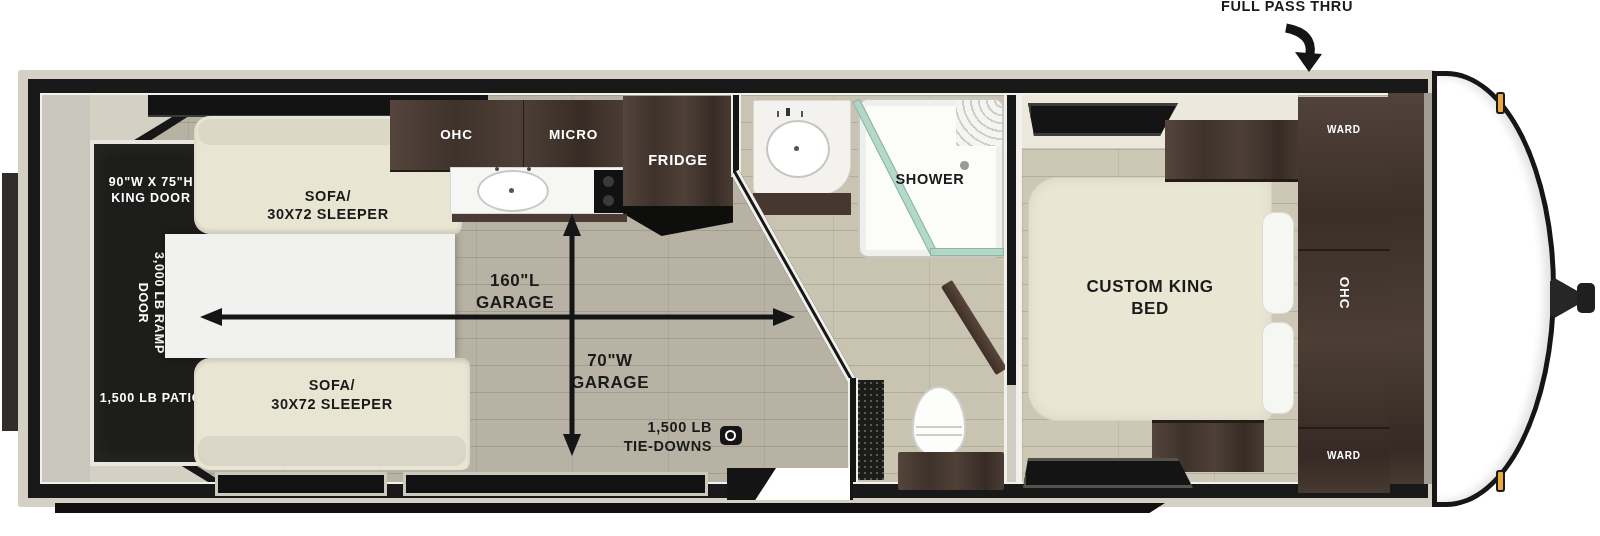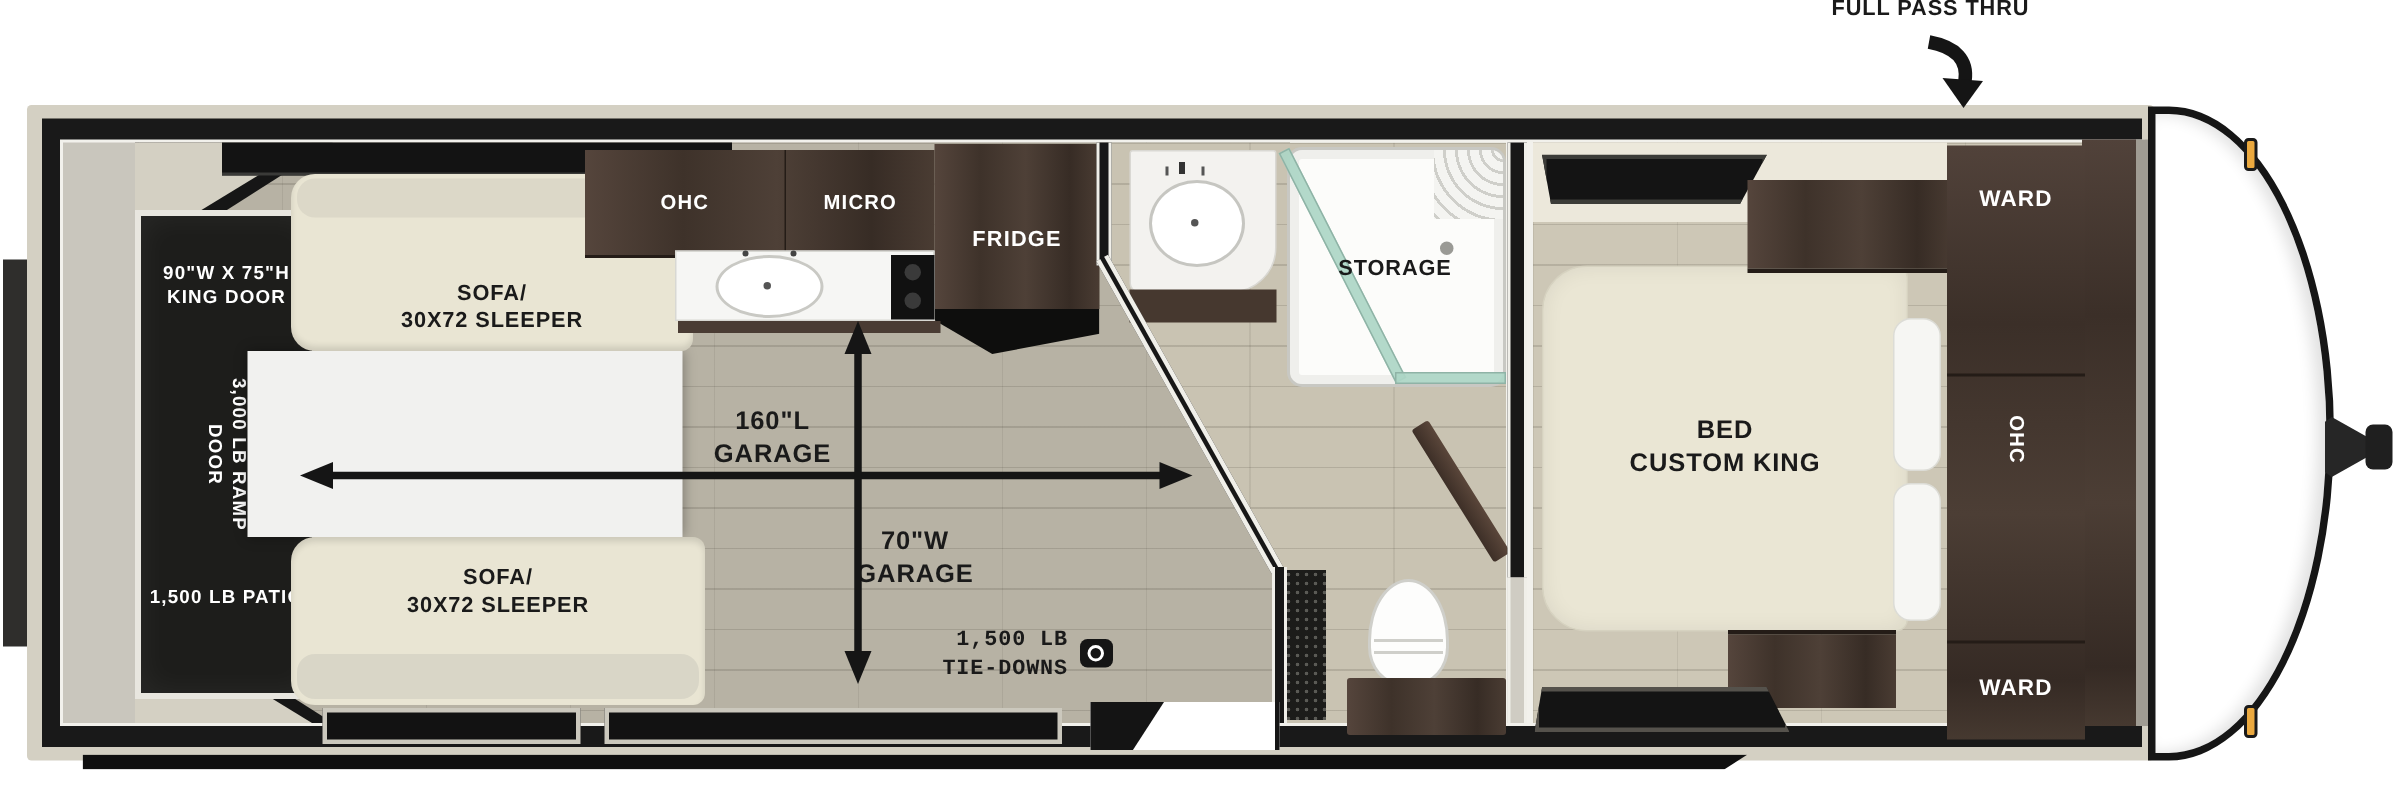--- a/index.html
+++ b/index.html
@@ -1,21 +1,21 @@
 <!DOCTYPE html>
 <html><head>
 <meta charset="utf-8">
 <style>
   html,body{margin:0;padding:0;background:#fff;}
   .plan{position:relative;width:1600px;height:536px;background:#ffffff;overflow:hidden;
         font-family:"Liberation Sans","DejaVu Sans",sans-serif;font-weight:bold;}
   .abs{position:absolute;box-sizing:border-box;}
   .lbl{color:#1a1a1a;text-align:center;letter-spacing:.6px;line-height:1.28;white-space:nowrap;}
   .lblw{color:#ffffff;text-align:center;letter-spacing:.8px;line-height:1.3;white-space:nowrap;} .f12{font-size:12.5px;} .f13{font-size:13.5px;}
-  .f14{font-size:14.5px;} .f15{font-size:15px;} .f17{font-size:17px;}
+  .f14{font-size:14.5px;} .f15{font-size:10px;} .f17{font-size:17px;}
   .wood{background:linear-gradient(90deg,#55453c,#3e322a 28%,#4e4037 55%,#372c25 82%,#4a3c33);}
   .woodv{background:linear-gradient(180deg,#51423a,#3b2f28 30%,#4c3e35 62%,#352a24 90%,#463930);}
   .floorlines{background-image:
       repeating-linear-gradient(180deg, rgba(40,35,25,.14) 0 1px, transparent 1px 27px),
       repeating-linear-gradient(90deg, rgba(40,35,25,.08) 0 1px, transparent 1px 96px);}
 </style>
 </head>
 <body>
 
 <div class="plan">
@@ -103,42 +103,42 @@
   <div class="abs" style="left:452px;top:214px;width:175px;height:8px;background:#4a3c34;"></div>
 
   <div class="abs lbl f17" style="left:440px;top:270px;width:150px;">
     <div>160"L</div>
     <div>GARAGE</div>
   </div>
   <div class="abs lbl f17" style="left:535px;top:350px;width:150px;">
     <div>70"W</div>
     <div>GARAGE</div>
   </div>
-  <div class="abs lbl f14" style="left:590px;top:418px;width:122px;text-align:right;font-family:Liberation Mono, monospace;">
+  <div class="abs lbl f14" style="left:590px;top:418px;width:122px;text-align:right;">
     <div>1,500 LB</div>
     <div>TIE-DOWNS</div>
   </div>
   <div class="abs" style="left:720px;top:426px;width:22px;height:19px;background:#151515;border-radius:5px;">
     <div style="position:absolute;left:5px;top:3.5px;width:7px;height:7px;border:2.5px solid #fff;border-radius:50%;"></div>
   </div>
 
   <div class="abs" style="left:753px;top:100px;width:98px;height:95px;background:#f3f2ef;border:1px solid #d9d8d3;border-radius:2px 2px 30px 6px;"></div>
   <div class="abs" style="left:766px;top:120px;width:64px;height:58px;background:#ffffff;border:2px solid #c6c6c1;border-radius:50%;"></div>
   <div class="abs" style="left:794px;top:146px;width:5px;height:5px;background:#555;border-radius:50%;"></div>
   <div class="abs" style="left:786px;top:108px;width:4px;height:8px;background:#333;box-shadow:-10px 2px 0 -1px #555,14px 2px 0 -1px #555;"></div>
   <div class="abs" style="left:753px;top:193px;width:98px;height:22px;background:#46382f;"></div>
 
   <div class="abs" style="left:858px;top:98px;width:146px;height:160px;background:#fcfcfa;border:2px solid #c8c8c3;border-radius:10px;
               box-shadow:inset 0 0 0 6px #efefec;"></div>
   <div class="abs" style="left:956px;top:100px;width:46px;height:46px;border-radius:0 8px 0 0;
               background:repeating-radial-gradient(circle at 100% 0,#f4f4f1 0 6px,#cfcfca 6px 8px);"></div>
   <div class="abs" style="left:809px;top:173px;width:172px;height:8px;background:rgba(172,214,198,.92);border:1px solid #8fb3a6;
               transform:rotate(63deg);"></div>
   <div class="abs" style="left:930px;top:248px;width:74px;height:8px;background:rgba(172,214,198,.92);border:1px solid #8fb3a6;"></div>
-  <div class="abs lbl f14" style="left:860px;top:170px;width:140px;">STORAGE</div>
+  <div class="abs lbl f14" style="left:860px;top:170px;width:140px;">SHOWER</div>
   <div class="abs" style="left:960px;top:161px;width:9px;height:9px;background:#9a9a95;border-radius:50%;"></div>
 
   <div class="abs" style="left:912px;top:386px;width:54px;height:71px;background:#fdfdfc;border:2px solid #cfcfca;
               border-radius:50% 50% 42% 42% / 58% 58% 36% 36%;">
     <div style="position:absolute;left:2px;right:2px;top:38px;height:6px;border-top:2px solid #cfcfca;border-bottom:2px solid #cfcfca;"></div>
   </div>
   <div class="abs wood" style="left:898px;top:452px;width:106px;height:38px;border-radius:2px;"></div>
 
   <div class="abs" style="left:922px;top:321px;width:104px;height:13px;background:linear-gradient(180deg,#5a463a,#3d2f27);
               transform:rotate(58deg);border-radius:2px;"></div>
@@ -152,22 +152,22 @@
   <div class="abs" style="left:848px;top:378px;width:10px;height:104px;background:#171717;border-left:2px solid #f0efe9;border-right:2px solid #f0efe9;"></div>
   <div class="abs" style="left:1005px;top:95px;width:13px;height:290px;background:#171717;border-left:2px solid #f0efe9;border-right:2px solid #f0efe9;"></div>
   <div class="abs" style="left:1005px;top:385px;width:13px;height:97px;background:#cfccc3;border-left:2px solid #f0efe9;border-right:2px solid #f0efe9;"></div>
 
   <div class="abs" style="left:1028px;top:103px;width:150px;height:33px;background:#141414;border:3px solid #3c3c38;
               clip-path:polygon(0 0,100% 0,88% 100%,4% 100%);"></div>
 
   <div class="abs" style="left:1028px;top:177px;width:244px;height:244px;background:#eae6d4;border:1px solid #d6d2c0;
               border-radius:30px 8px 8px 30px;box-shadow:inset 0 0 14px rgba(0,0,0,.07);">
     <div class="abs lbl f17" style="left:0;right:0;top:98px;">
+      <div>CUSTOM KING</div>
       <div>BED</div>
-      <div>CUSTOM KING</div>
     </div>
   </div>
   <div class="abs" style="left:1262px;top:212px;width:32px;height:102px;background:#f6f6f3;border:1px solid #dcdcd6;border-radius:12px;"></div>
   <div class="abs" style="left:1262px;top:322px;width:32px;height:92px;background:#f6f6f3;border:1px solid #dcdcd6;border-radius:12px;"></div>
 
   <div class="abs wood" style="left:1165px;top:120px;width:138px;height:62px;border-bottom:3px solid #241c17;"></div>
   <div class="abs wood" style="left:1152px;top:420px;width:112px;height:52px;border-top:3px solid #241c17;"></div>
 
   <div class="abs woodv" style="left:1298px;top:97px;width:92px;height:396px;">
     <div class="abs lblw f15" style="left:0;right:0;top:26px;">WARD</div>

